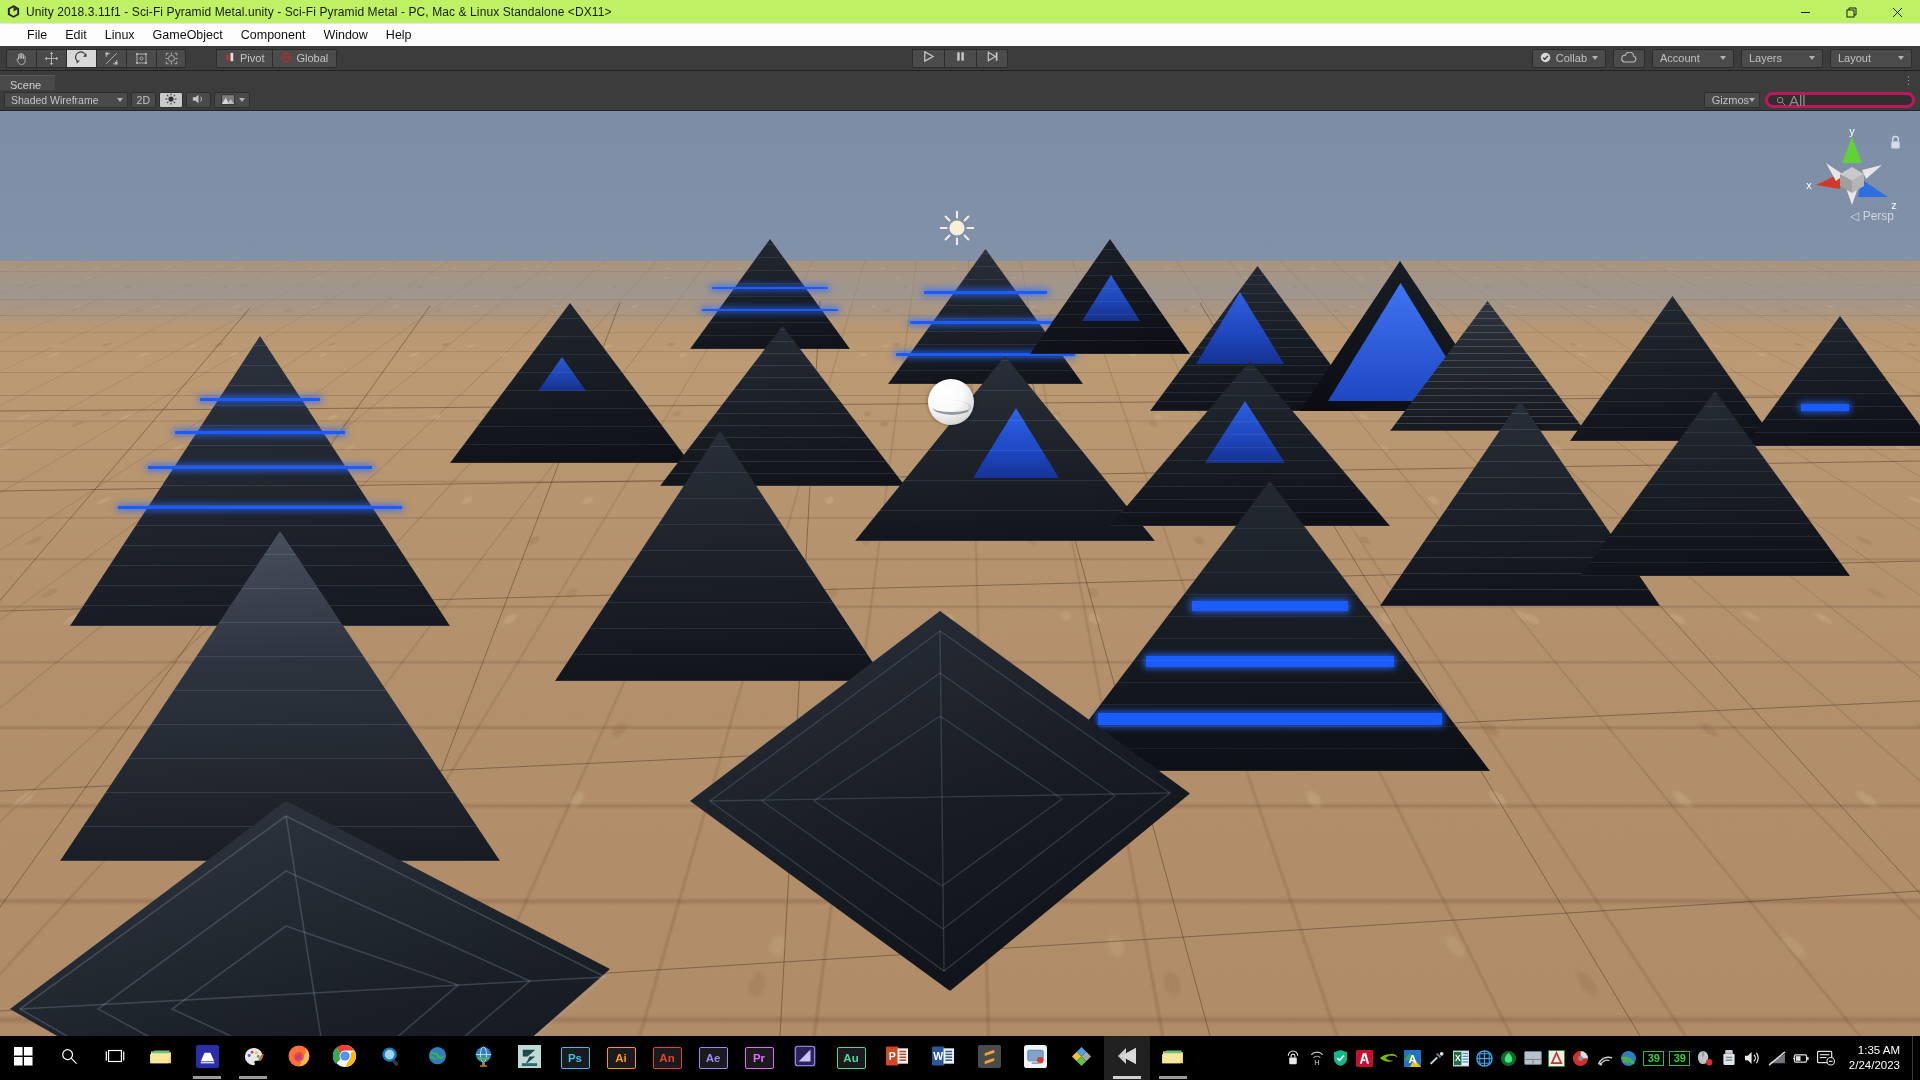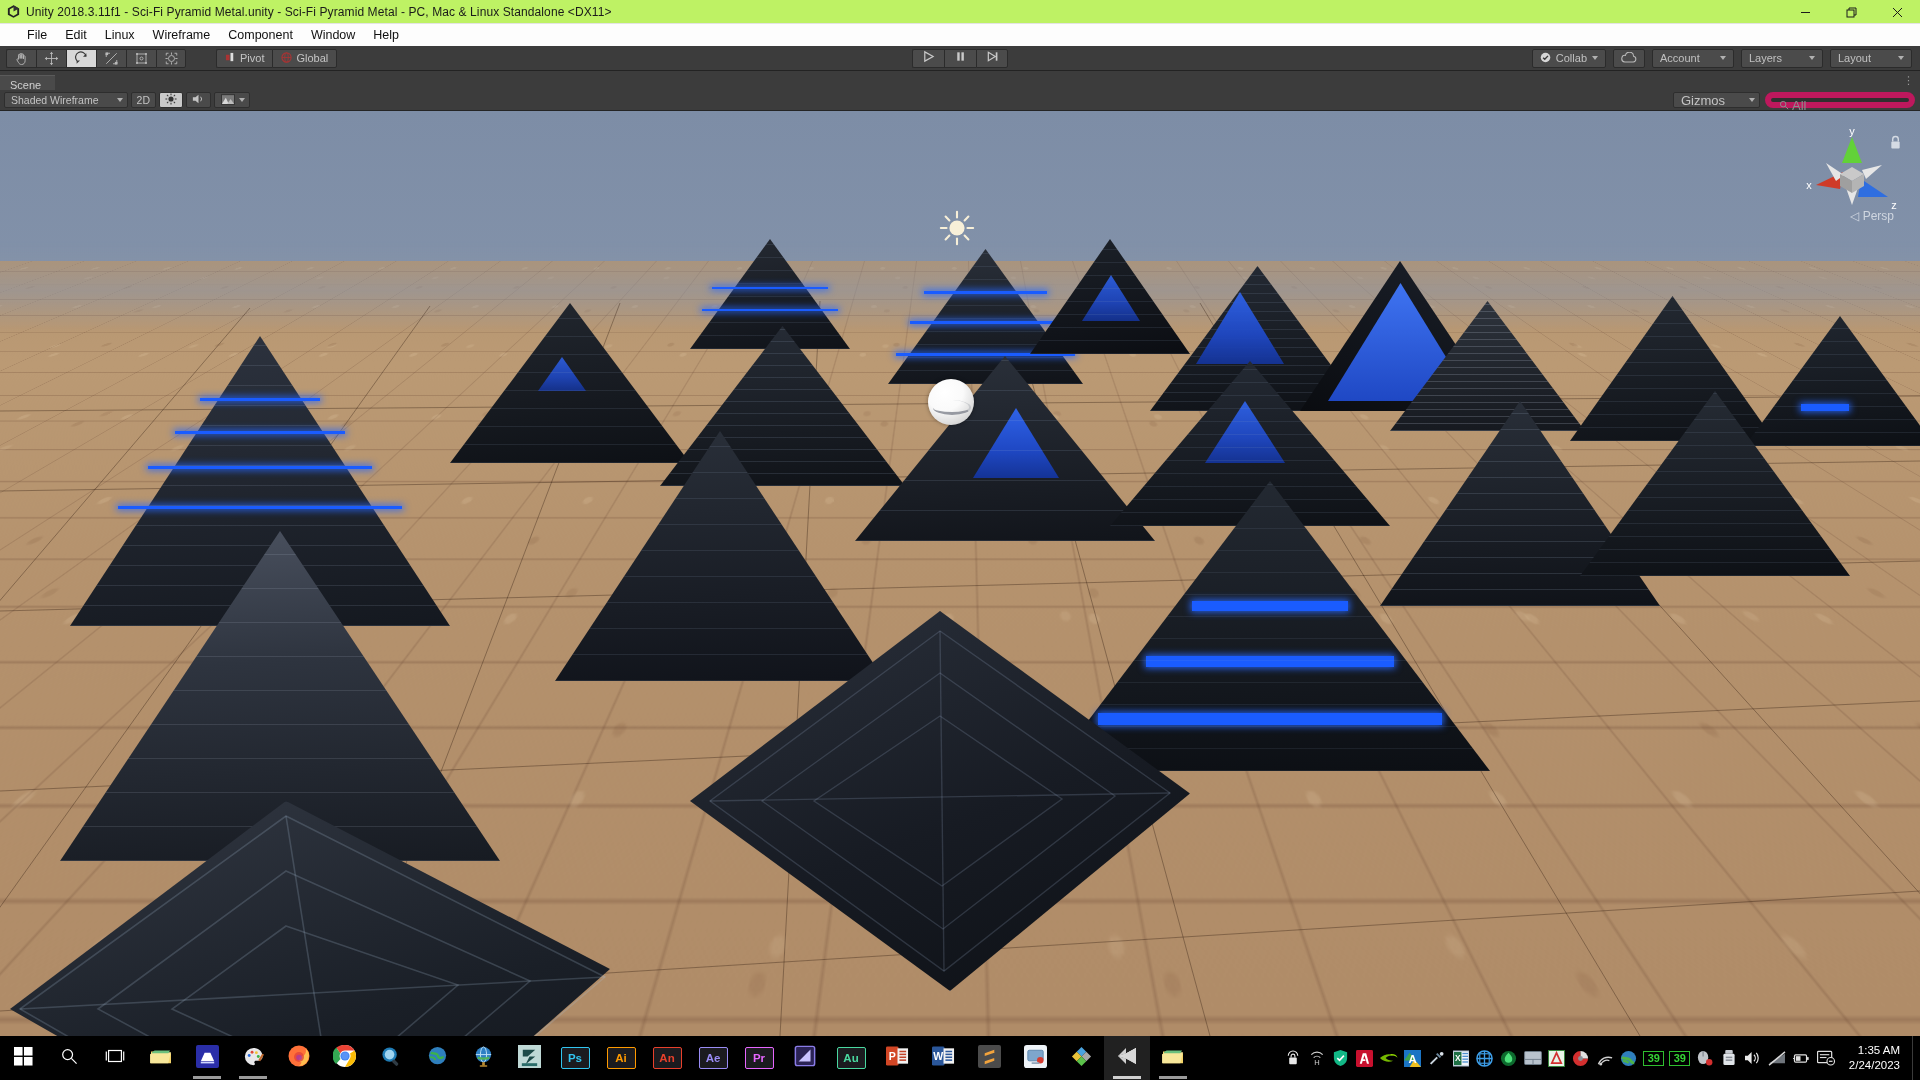--- a/index.html
+++ b/index.html
@@ -84,24 +84,24 @@
     padding: 0 4px 0 6px; cursor: pointer;
   }
   .sc-btn {
     height: 16px; min-width: 24px; background: #4a4a4a; border: 1px solid #2e2e2e; border-radius: 2px;
     color: #c3c3c3; font-size: 10.5px; display: flex; align-items: center; justify-content: center;
     padding: 0 5px; cursor: pointer;
   }
   .sc-btn.on { background: #c9c9c9; color: #222; }
   .scene-toolbar-right { position: absolute; right: 5px; display: flex; align-items: center; gap: 5px; }
   .gizmo-dd { height: 16px; background: #4a4a4a; border: 1px solid #2e2e2e; border-radius: 2px; color: #c3c3c3;
-              font-size: 13px; display: flex; align-items: center; gap: 24px; padding: 0 4px 0 7px; cursor: pointer; }
+              font-size: 11px; display: flex; align-items: center; gap: 0; padding: 0 4px 0 7px; cursor: pointer; }
   .gizmo-search {
-    height: 16px; width: 150px; background: #2f2f2f; border: 6px solid #be185d; border-radius: 8px;
-    color: #8d8d8d; font-size: 13px; display: flex; gap: 3px; padding: 0 8px; cursor: text;
+    height: 16px; width: 150px; background: #2f2f2f; border: 3px solid #be185d; border-radius: 8px;
+    color: #8d8d8d; font-size: 15px; display: flex; align-items: center; gap: 3px; padding: 0 8px; cursor: text;
   }
 
   
   .viewport { position: relative; width: 1920px; height: 925px; overflow: hidden; }
   .sky {
     position: absolute; inset: 0;
     background: linear-gradient(180deg, #7d8da6 0%, #8594ab 28%, #8b99ae 45%, #93a0b2 55%, #7e8ca1 62%, #6b7a90 70%, #53617a 100%);
   }
   .ground {
     position: absolute; left: -20%; top: 150px; width: 140%; height: 1400px;
@@ -235,21 +235,21 @@
           <line x1="10" y1="1" x2="1" y2="10" stroke="currentColor" stroke-width="1"></line>
         </svg>
     </div>
   </div>
 </div>
 
 <div class="menubar">
   <div class="menu-item">File</div>
   <div class="menu-item">Edit</div>
   <div class="menu-item">Linux</div>
-  <div class="menu-item">Wireframe</div>
+  <div class="menu-item">GameObject</div>
   <div class="menu-item">Component</div>
   <div class="menu-item">Window</div>
   <div class="menu-item">Help</div>
 </div>
 
 <div class="unity-toolbar">
 
   <div class="tool-group">
     <div class="tool-btn">
       <span>

